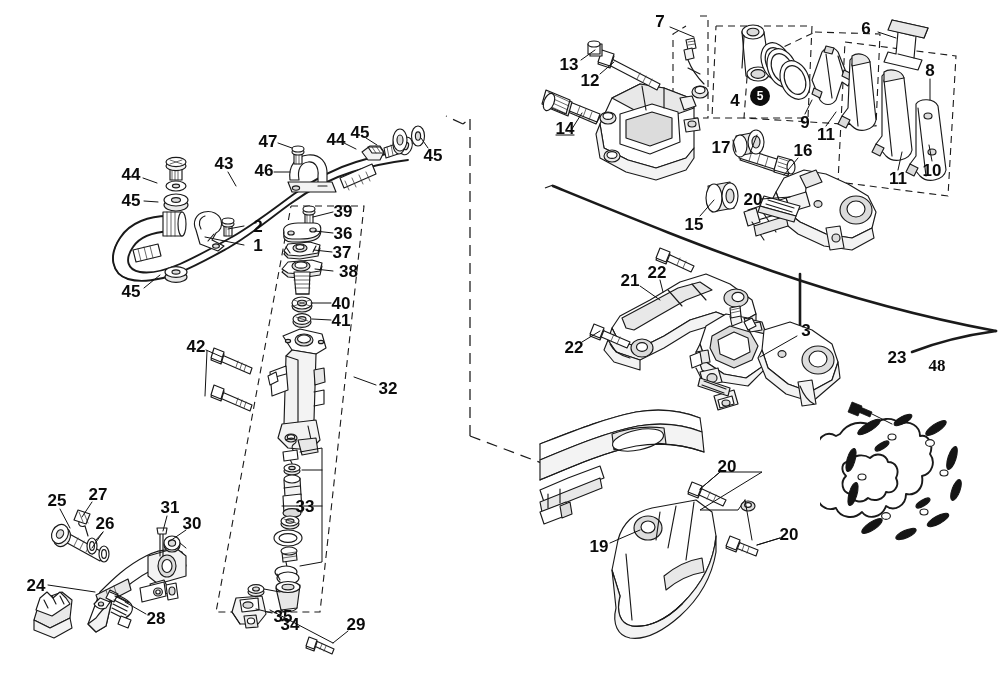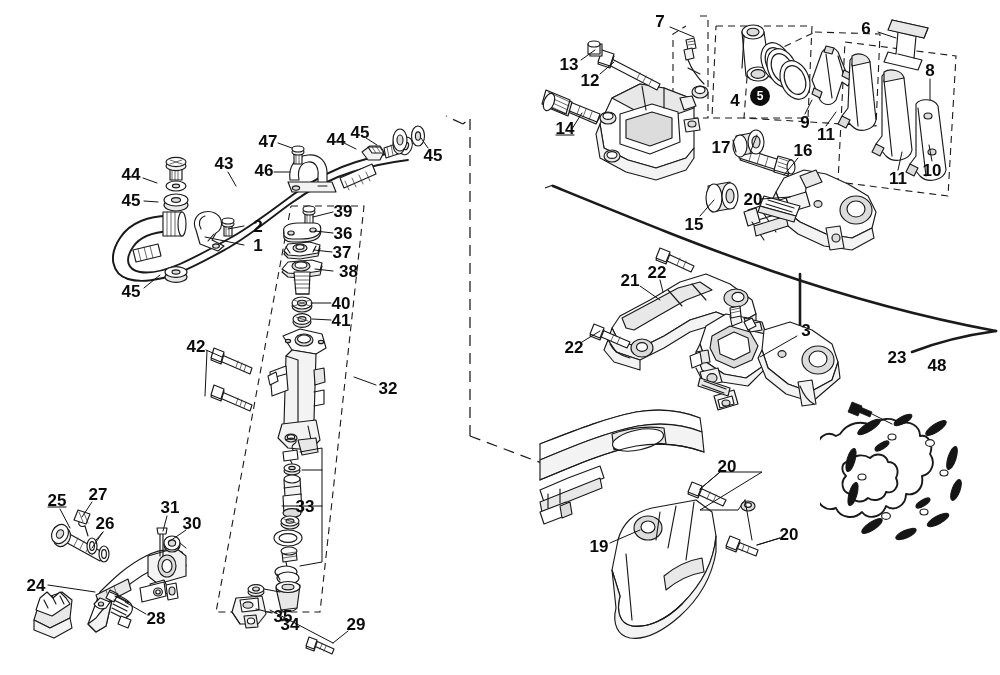--- a/index.html
+++ b/index.html
@@ -775,21 +775,21 @@
       <div class="lbl" style="left: 721px; top: 127px; margin-top: 20px;">17</div>
       <div class="lbl" style="left: 753px; top: 199px;">20</div>
       <div class="lbl" style="left: 599px; top: 546px;">19</div>
       <div class="lbl" style="left: 727px; top: 466px;">20</div>
       <div class="lbl" style="left: 789px; top: 534px;">20</div>
       <div class="lbl" style="left: 630px; top: 280px;">21</div>
       <div class="lbl" style="left: 657px; top: 272px;">22</div>
       <div class="lbl" style="left: 574px; top: 347px;">22</div>
       <div class="lbl" style="left: 897px; top: 357px;">23</div>
       <div class="lbl" style="left: 36px; top: 585px;">24</div>
-      <div class="lbl" style="left: 57px; top: 500px; text-decoration: underline;">25</div>
+      <div class="lbl" style="left: 57px; top: 500px;">25</div>
       <div class="lbl" style="left: 105px; top: 523px;">26</div>
       <div class="lbl" style="left: 98px; top: 494px;">27</div>
       <div class="lbl" style="left: 156px; top: 618px;">28</div>
       <div class="lbl" style="left: 356px; top: 624px;">29</div>
       <div class="lbl" style="left: 192px; top: 523px;">30</div>
       <div class="lbl" style="left: 170px; top: 507px;">31</div>
       <div class="lbl" style="left: 388px; top: 388px;">32</div>
       <div class="lbl" style="left: 305px; top: 506px;">33</div>
       <div class="lbl" style="left: 290px; top: 624px;">34</div>
       <div class="lbl" style="left: 283px; top: 616px;">35</div>
@@ -802,16 +802,16 @@
       <div class="lbl" style="left: 196px; top: 346px;">42</div>
       <div class="lbl" style="left: 224px; top: 163px;">43</div>
       <div class="lbl" style="left: 131px; top: 174px;">44</div>
       <div class="lbl" style="left: 336px; top: 139px;">44</div>
       <div class="lbl" style="left: 131px; top: 200px;">45</div>
       <div class="lbl" style="left: 131px; top: 291px;">45</div>
       <div class="lbl" style="left: 360px; top: 132px;">45</div>
       <div class="lbl" style="left: 433px; top: 155px;">45</div>
       <div class="lbl" style="left: 264px; top: 170px;">46</div>
       <div class="lbl" style="left: 268px; top: 141px; text-align: center;">47</div>
-      <div class="lbl" style="left: 937px; top: 365px;">48</div>
+      <div class="lbl" style="left: 937px; top: 365px; font-family: Liberation Serif, serif;">48</div>
     </div>
 
 </div>
 
 </body></html>

